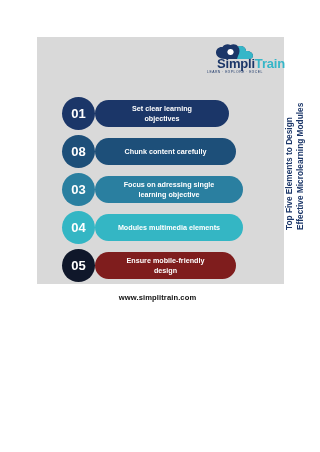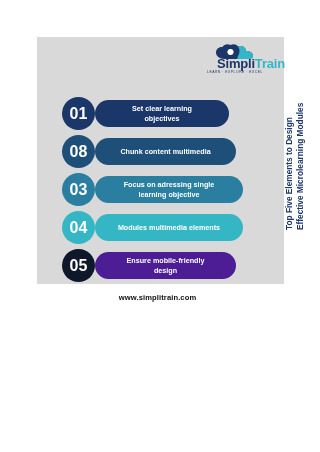--- a/index.html
+++ b/index.html
@@ -115,42 +115,42 @@
     position: absolute;
     left: 17px;
     top: 0;
     width: 33px;
     height: 33px;
     border-radius: 50%;
     display: flex;
     align-items: center;
     justify-content: center;
     color: #ffffff;
-    font-size: 16px;
+    font-size: 13px;
     font-weight: bold;
   }
 
   #row1 { top: 60px; }
   #row1 .pill   { background: #1b3668; width: 134px; }
   #row1 .circle { background: #1b3668; }
 
   #row2 { top: 98px; }
   #row2 .pill   { background: #1d4f79; width: 141px; }
   #row2 .circle { background: #1d4f79; }
 
   #row3 { top: 136px; }
   #row3 .pill   { background: #2a7fa0; width: 148px; }
   #row3 .circle { background: #2a7fa0; }
 
   #row4 { top: 174px; }
   #row4 .pill   { background: #34b6c4; width: 148px; }
   #row4 .circle { background: #34b6c4; }
 
   #row5 { top: 212px; }
-  #row5 .pill   { background: #4c1d95; width: 141px; }
+  #row5 .pill   { background: #7f1d1d; width: 141px; }
   #row5 .circle { background: #0f172a; }
 
   #website {
     position: absolute;
     left: 13px;
     top: 256px;
     width: 215px;
     text-align: center;
     font-size: 7.6px;
     font-weight: bold;
@@ -179,21 +179,21 @@
       <div class="line">Top Five Elements to Design</div>
       <div class="line">Effective Microlearning Modules</div>
     </div>
 
     <div class="row" id="row1">
       <div class="pill">Set clear learning objectives</div>
       <div class="circle">01</div>
     </div>
 
     <div class="row" id="row2">
-      <div class="pill">Chunk content multimedia</div>
+      <div class="pill">Chunk content carefully</div>
       <div class="circle">08</div>
     </div>
 
     <div class="row" id="row3">
       <div class="pill">Focus on adressing single learning objective</div>
       <div class="circle">03</div>
     </div>
 
     <div class="row" id="row4">
       <div class="pill">Modules multimedia elements</div>

